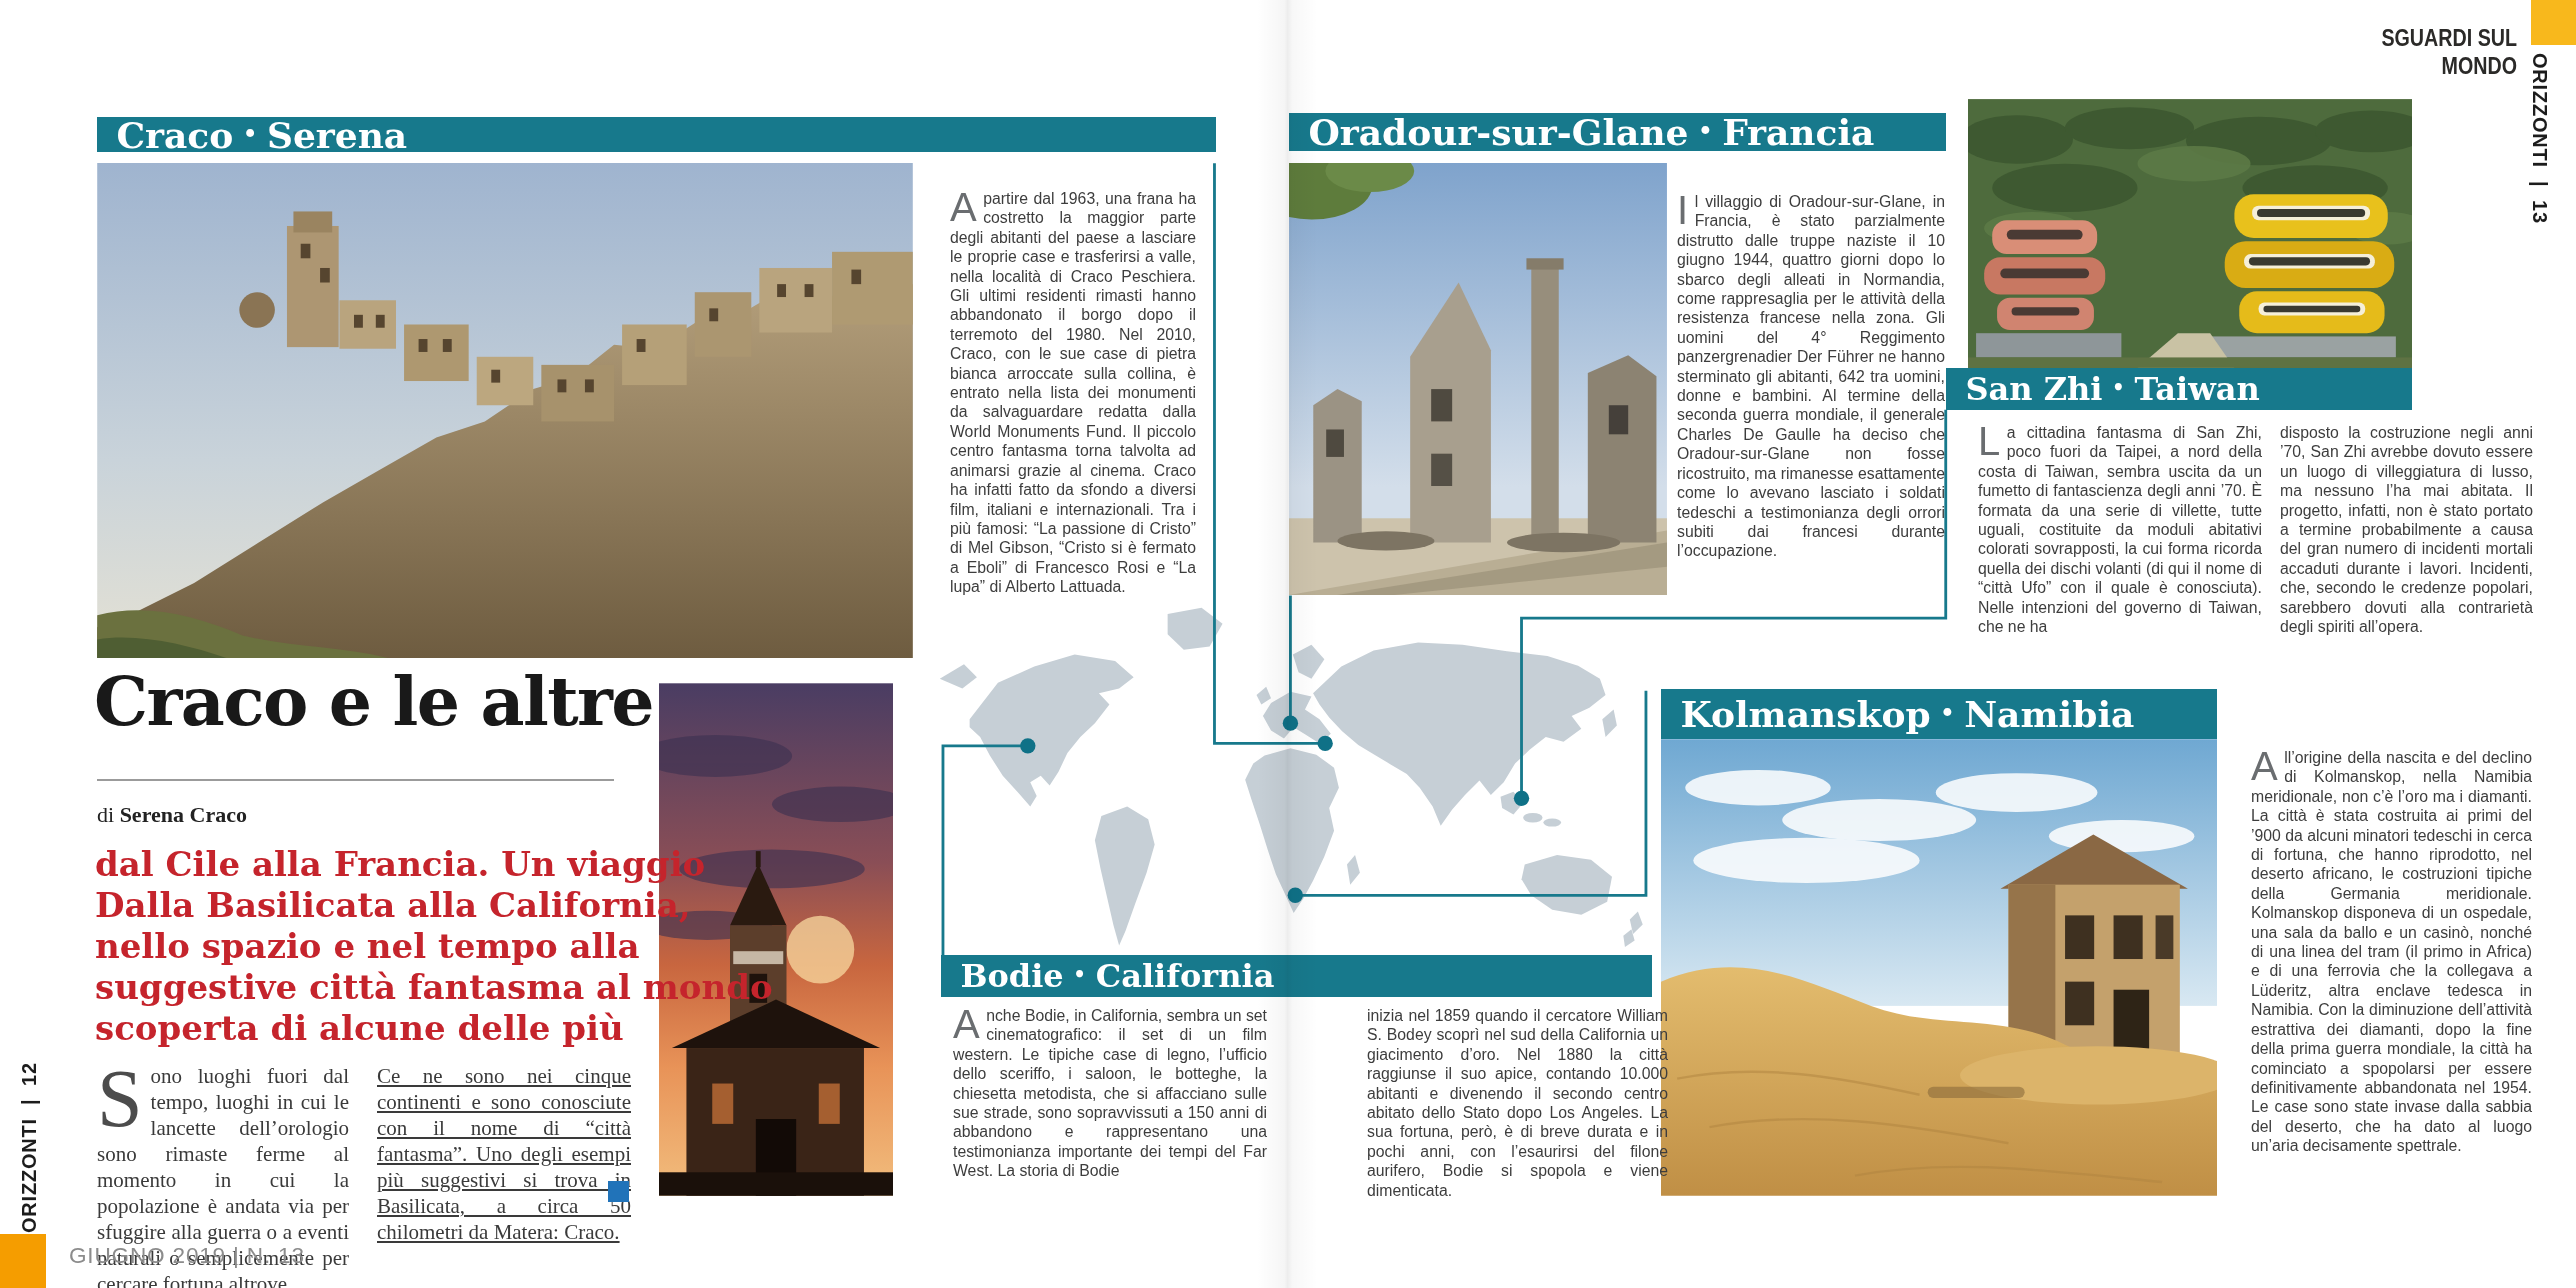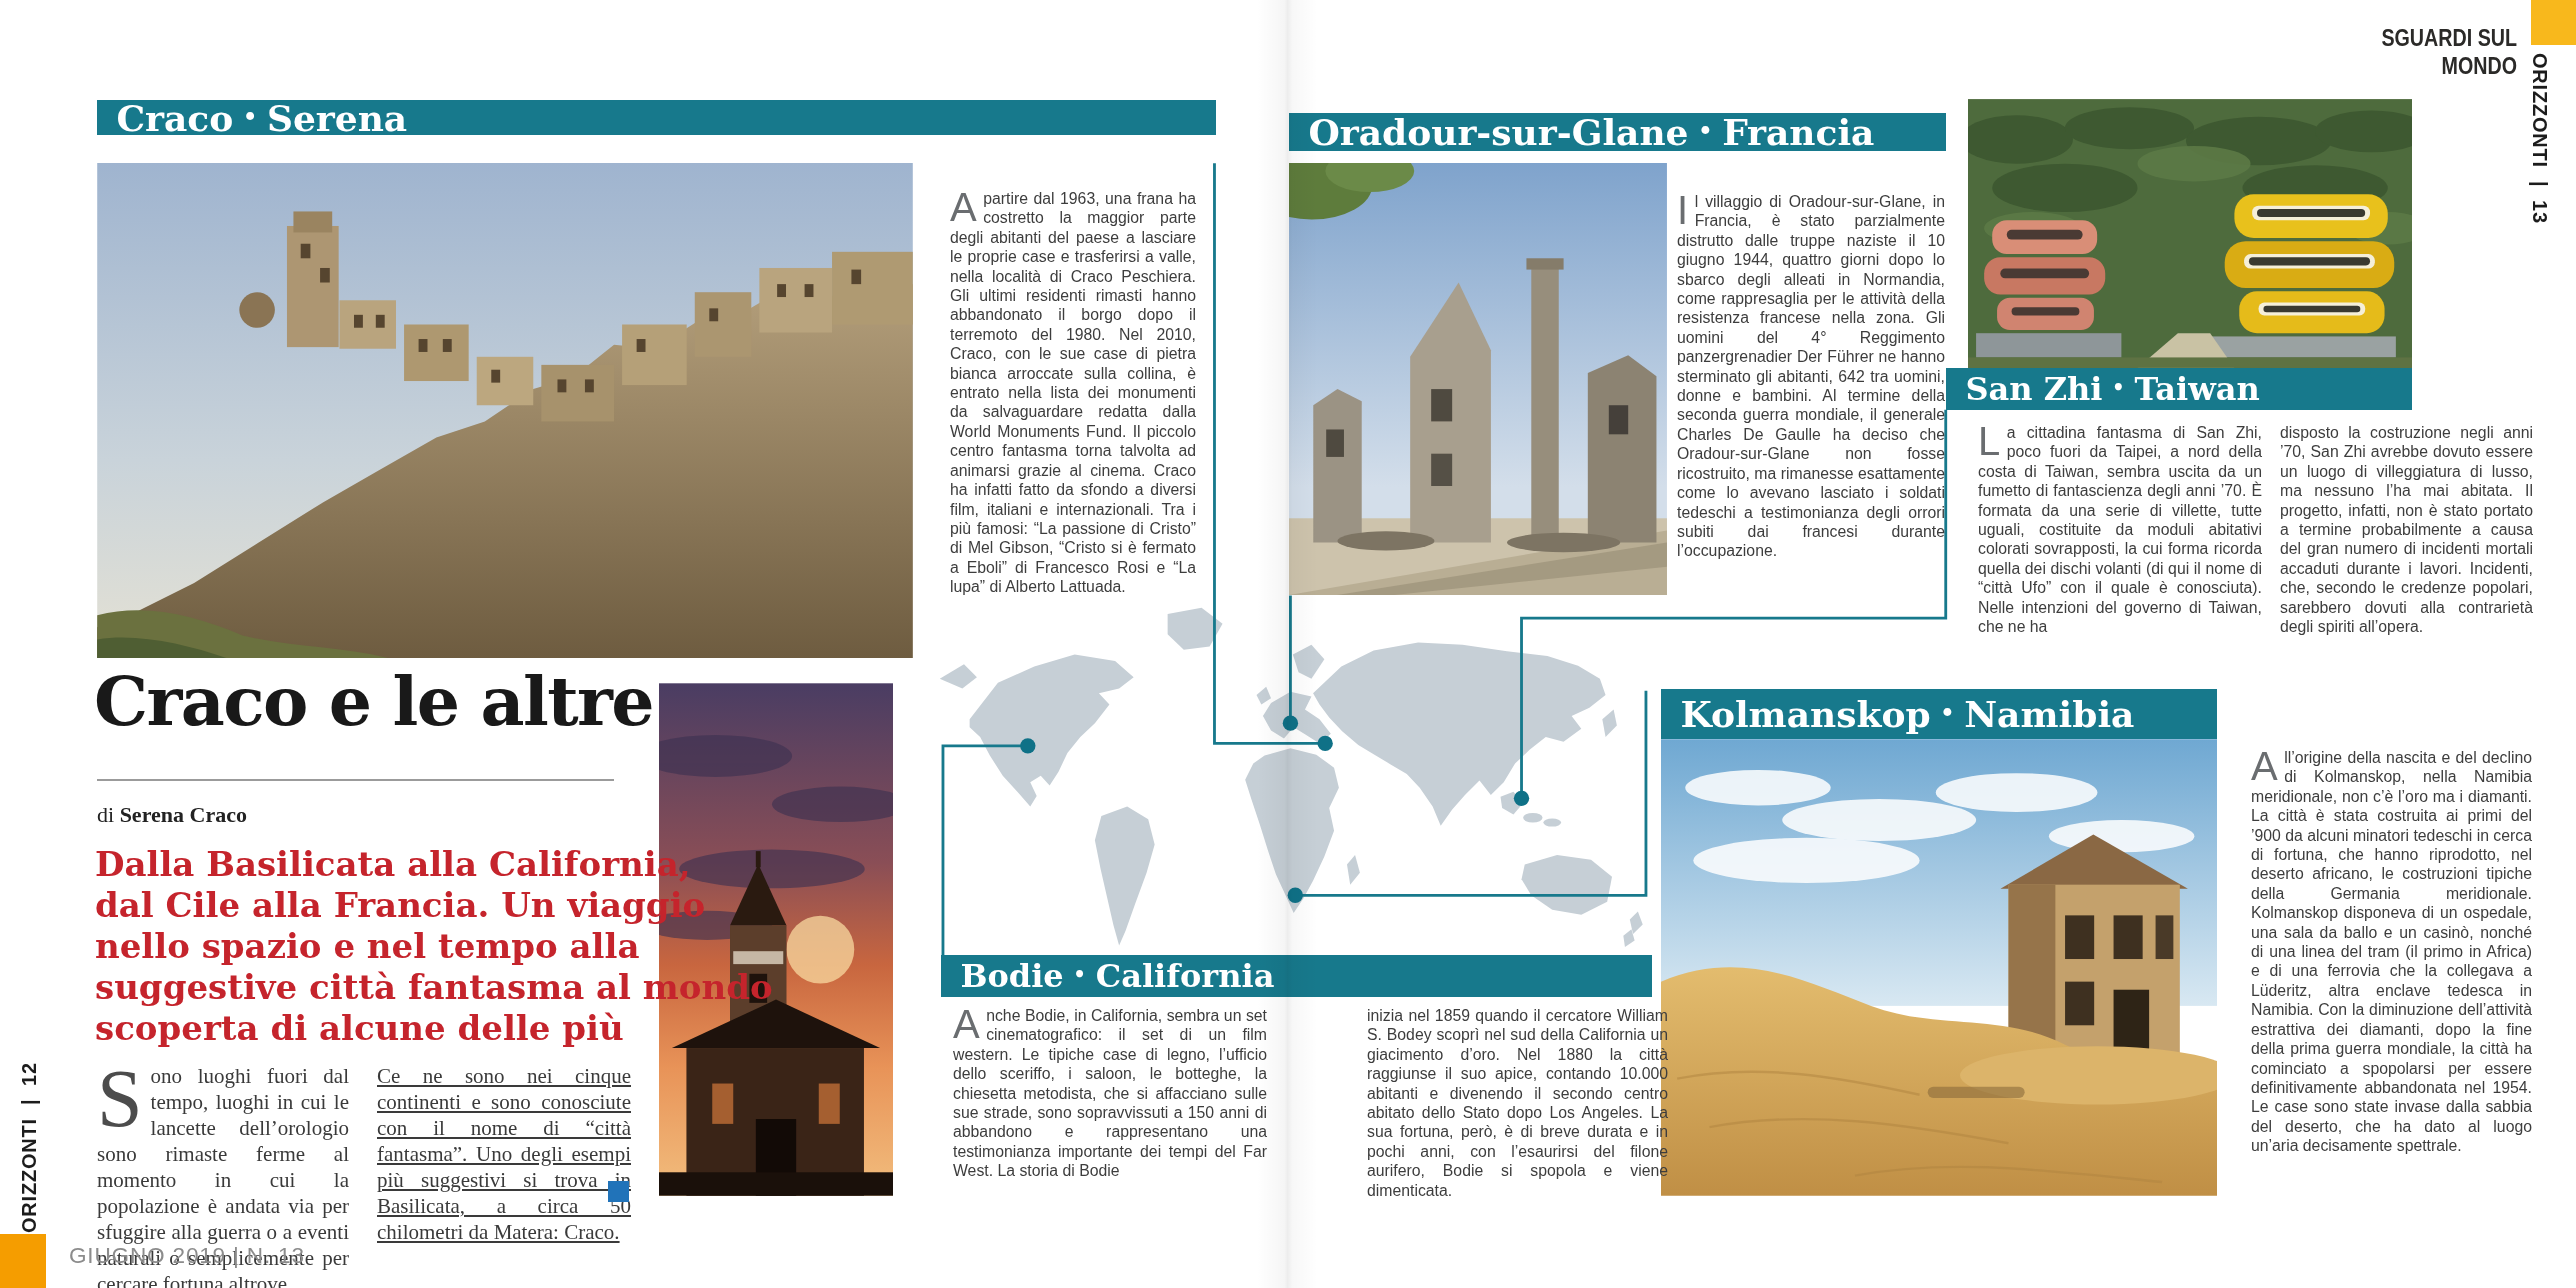--- a/index.html
+++ b/index.html
@@ -5,21 +5,21 @@
   html,body{margin:0;padding:0;background:#ffffff;}
   #spread{position:relative;width:2576px;height:1288px;background:#ffffff;overflow:hidden;
           font-family:"Liberation Sans",sans-serif;}
   .abs{position:absolute;}
 
   
   .bar{position:absolute;background:#17798C;color:#fff;display:flex;align-items:center;
        font-family:"DejaVu Serif",serif;font-weight:bold;padding-left:19.4px;box-sizing:border-box;}
   .bar .place,.bar .region{white-space:nowrap;}
   .bar .bar-bullet{font-size:.62em;margin:0 9.7px;transform:translateY(-1.6px);}
-  #bar-craco{left:97px;top:100px;width:1119px;height:35px;font-size:36px;}
+  #bar-craco{left:97px;top:117px;width:1119px;height:35px;font-size:36px;}
   #bar-oradour{left:1289px;top:113px;width:657px;height:38px;font-size:36px;}
   #bar-sanzhi{left:1946px;top:368px;width:466px;height:42px;font-size:32px;}
   #bar-kolman{left:1661px;top:689px;width:556px;height:50px;font-size:36px;}
   #bar-bodie{left:941px;top:955px;width:711px;height:42px;font-size:32px;}
 
   
   .body-col{position:absolute;font-size:15.8px;line-height:19.4px;color:#3d3d3d;
             text-align:justify;font-family:"Liberation Sans",sans-serif;}
   #col-craco{left:950px;top:189px;width:246px;}
   #col-oradour{left:1677px;top:192px;width:268px;}
@@ -366,22 +366,22 @@
   <div id="col-bodie-2" class="body-col">
     <span>inizia nel 1859 quando il cercatore William S. Bodey scoprì nel sud della California un giacimento d’oro. Nel 1880 la città raggiunse il suo apice, contando 10.000 abitanti e divenendo il secondo centro abitato dello Stato dopo Los Angeles. La sua fortuna, però, è di breve durata e in pochi anni, con l’esaurirsi del filone aurifero, Bodie si spopola e viene dimenticata.</span>
   </div>
 
   <div id="title" class="abs">Craco e le altre</div>
   <div id="rule" class="abs"></div>
   <div id="byline" class="abs">
     <span class="by-prefix">di </span><span class="by-name">Serena Craco</span>
   </div>
   <div id="deck" class="abs">
+    <div>dal Cile alla Francia. Un viaggio</div>
     <div>Dalla Basilicata alla California,</div>
-    <div>dal Cile alla Francia. Un viaggio</div>
     <div>nello spazio e nel tempo alla</div>
     <div>suggestive città fantasma al mondo</div>
     <div>scoperta di alcune delle più</div>
   </div>
   <div id="intro-1" class="intro-col">
     <span class="dc-serif">S</span><span>ono luoghi fuori dal tempo, luoghi in cui le lancette dell’orologio sono rimaste ferme al momento in cui la popolazione è andata via per sfuggire alla guerra o a eventi naturali o semplicemente per cercare fortuna altrove.</span>
   </div>
   <div id="intro-2" class="intro-col">
     <span>Ce ne sono nei cinque continenti e sono conosciute con il nome di “città fantasma”. Uno degli esempi più suggestivi si trova in Basilicata, a circa 50 chilometri da Matera: Craco.</span>
   </div>

